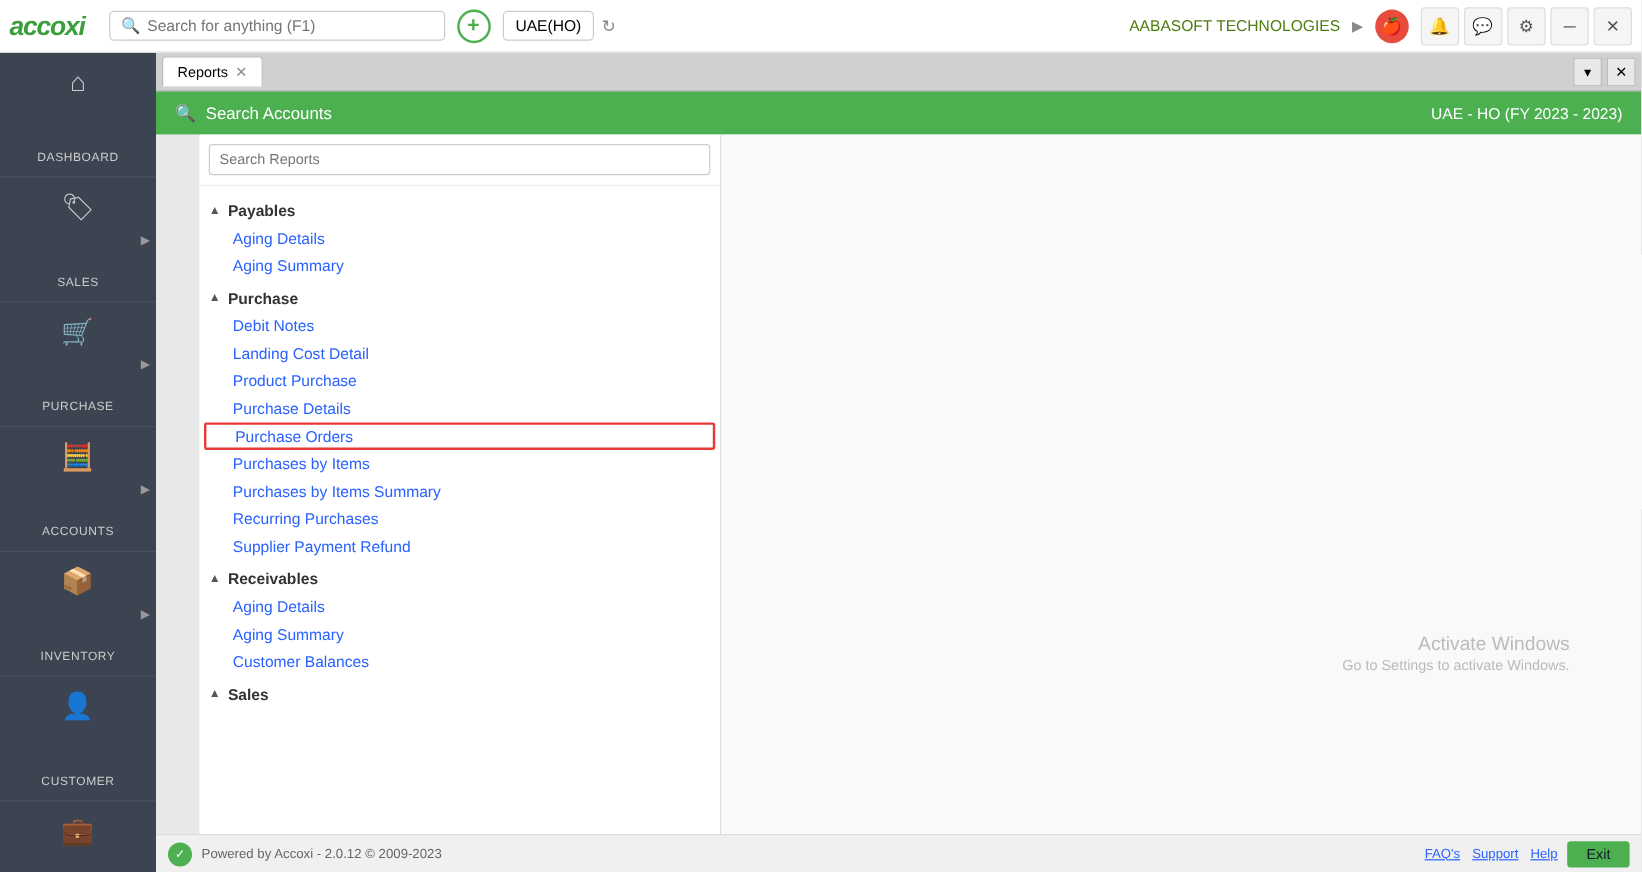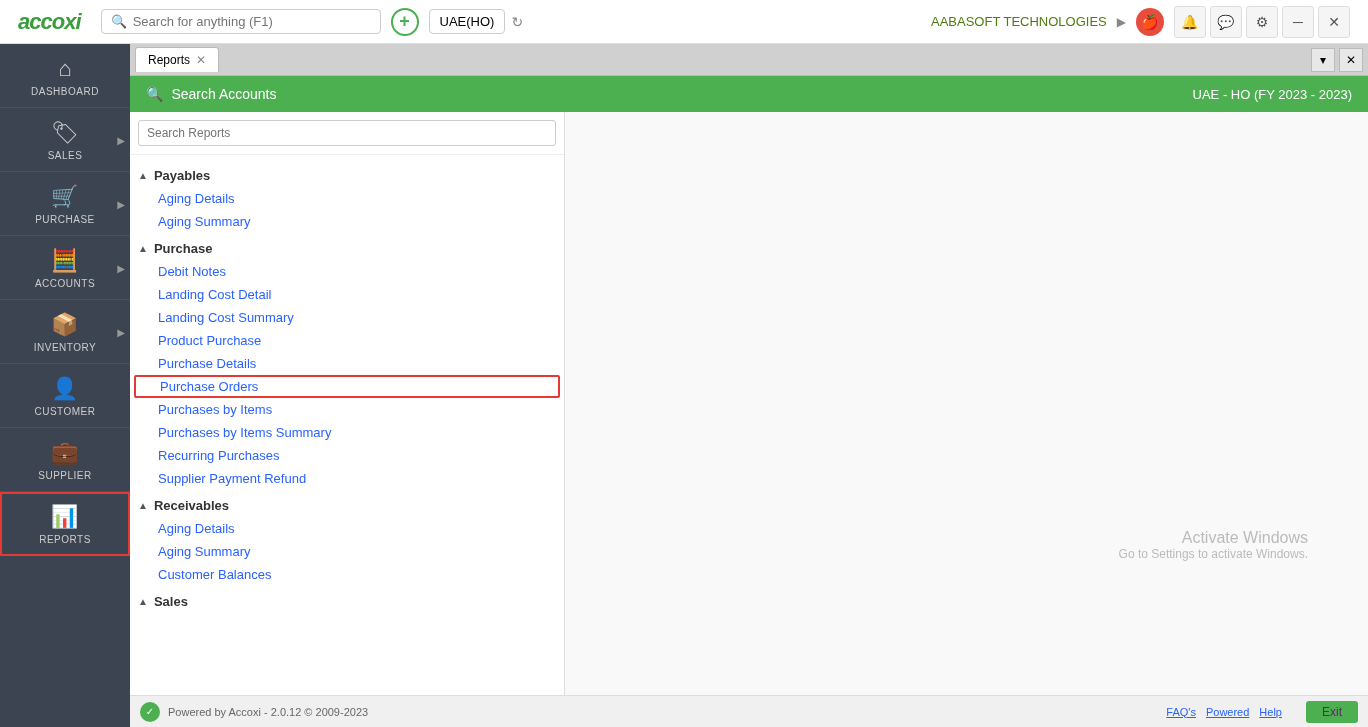--- a/index.html
+++ b/index.html
@@ -1,60 +1,60 @@
 <!DOCTYPE html>
 <html><head>
   <meta charset="utf-8">
   <style>
     * { box-sizing: border-box; margin: 0; padding: 0; }
     body { font-family: 'Segoe UI', Arial, sans-serif; font-size: 13px; background: #e8e8e8; overflow: hidden; width: 1368px; height: 727px; display: flex; flex-direction: column; }
 
     
-    .top-bar { height: 44px; background: #fff; display: flex; align-items: center; padding: 0 18px; gap: 10px; border-bottom: 1px solid #ddd; flex-shrink: 0; }
+    .top-bar { height: 44px; background: #fff; display: flex; align-items: center; padding: 0 8px; gap: 10px; border-bottom: 1px solid #ddd; flex-shrink: 0; }
     .logo { font-size: 22px; font-weight: bold; color: #3a9e3a; font-style: italic; margin-right: 10px; letter-spacing: -1px; }
     .search-bar { display: flex; align-items: center; border: 1px solid #ccc; border-radius: 4px; padding: 4px 10px; width: 280px; background: #fff; }
     .search-bar input { border: none; outline: none; font-size: 13px; width: 220px; color: #666; }
     .search-icon-top { color: #888; margin-right: 5px; }
     .add-btn { width: 28px; height: 28px; border-radius: 50%; border: 2px solid #4caf50; display: flex; align-items: center; justify-content: center; cursor: pointer; color: #4caf50; font-size: 18px; font-weight: bold; }
     .region-btn { display: flex; align-items: center; border: 1px solid #ccc; border-radius: 4px; padding: 4px 10px; gap: 6px; font-size: 13px; cursor: pointer; background: #fff; }
     .region-refresh { color: #888; font-size: 14px; cursor: pointer; margin-left: -4px; }
     .spacer { flex: 1; }
     .company-name { font-size: 13px; color: #4d7c0f; font-weight: 500; }
     .avatar { width: 28px; height: 28px; border-radius: 50%; background: #e74c3c; display: flex; align-items: center; justify-content: center; color: #fff; font-size: 14px; }
     .top-icons { display: flex; gap: 4px; align-items: center; }
     .top-icon-btn { width: 32px; height: 32px; display: flex; align-items: center; justify-content: center; border: 1px solid #ddd; border-radius: 3px; background: #f5f5f5; cursor: pointer; font-size: 14px; color: #555; }
 
     
     .main-layout { display: flex; flex: 1; overflow: hidden; }
 
     
     .sidebar { width: 130px; background: #3d4451; display: flex; flex-direction: column; flex-shrink: 0; }
     .sidebar-item { display: flex; flex-direction: column; align-items: center; justify-content: center; padding: 12px 5px 10px; cursor: pointer; color: #ccc; border-bottom: 1px solid #4a5060; position: relative; }
     .sidebar-item .icon { font-size: 22px; margin-bottom: 4px; }
-    .sidebar-item .label { font-size: 10px; text-transform: uppercase; letter-spacing: 0.5px; text-align: center; }
+    .sidebar-item .label { font-size: 10px; text-transform: uppercase; letter-spacing: 0.5px; text-align: center; margin-top: 40px; }
     .sidebar-item .arrow { position: absolute; right: 5px; top: 50%; transform: translateY(-50%); font-size: 10px; color: #999; }
     .sidebar-item.highlighted { outline: 2px solid #e53935; outline-offset: -2px; }
 
     
     .content-area { flex: 1; display: flex; flex-direction: column; overflow: hidden; }
 
     
     .tab-bar { background: #d0d0d0; display: flex; align-items: center; padding: 0 5px; height: 32px; border-bottom: 1px solid #bbb; gap: 2px; }
     .tab { background: #f0f0f0; border: 1px solid #bbb; border-bottom: none; padding: 5px 12px; font-size: 12px; cursor: pointer; border-radius: 3px 3px 0 0; display: flex; align-items: center; gap: 6px; }
     .tab.active { background: #fff; font-weight: 500; }
     .tab-close { color: #888; font-size: 12px; cursor: pointer; }
     .tab-controls { margin-left: auto; display: flex; gap: 4px; }
     .tab-ctrl-btn { width: 24px; height: 24px; display: flex; align-items: center; justify-content: center; border: 1px solid #bbb; background: #e8e8e8; cursor: pointer; font-size: 12px; }
 
     
     .reports-panel { display: flex; flex: 1; overflow: hidden; flex-direction: column; }
     .reports-header { background: #4caf50; padding: 10px 16px; display: flex; align-items: center; justify-content: space-between; flex-shrink: 0; }
     .reports-header-left { display: flex; align-items: center; gap: 8px; color: #fff; font-size: 14px; font-weight: 500; }
     .reports-header-right { color: #fff; font-size: 13px; }
-    .reports-body { display: flex; flex: 1; overflow: hidden; }
+    .reports-body { display: flex; flex: 1; overflow: hidden; margin-left: 36px; }
 
     
     .tree-panel { width: 435px; border-right: 1px solid #ddd; display: flex; flex-direction: column; background: #fff; flex-shrink: 0; }
     .tree-search { padding: 8px; border-bottom: 1px solid #eee; }
     .tree-search input { width: 100%; border: 1px solid #ccc; border-radius: 3px; padding: 5px 8px; font-size: 12px; outline: none; }
     .tree-content { flex: 1; overflow-y: auto; padding: 5px 0; }
     .tree-content::-webkit-scrollbar { width: 8px; }
     .tree-content::-webkit-scrollbar-track { background: #f5f5f5; }
     .tree-content::-webkit-scrollbar-thumb { background: #ccc; border-radius: 4px; }
 
@@ -66,21 +66,21 @@
 
     
     .main-content { flex: 1; background: #f9f9f9; overflow: auto; }
 
     
     .footer { height: 32px; background: #f0f0f0; border-top: 1px solid #ddd; display: flex; align-items: center; padding: 0 10px; font-size: 11px; color: #666; flex-shrink: 0; }
     .footer-logo { width: 20px; height: 20px; background: #4caf50; border-radius: 50%; display: flex; align-items: center; justify-content: center; color: #fff; font-size: 10px; margin-right: 8px; }
     .footer-spacer { flex: 1; }
     .footer-links { display: flex; gap: 10px; align-items: center; }
     .footer-link { color: #2962ff; cursor: pointer; text-decoration: underline; font-size: 11px; }
-    .exit-btn { background: #4caf50; color: #701a75; border: none; padding: 4px 16px; font-size: 12px; cursor: pointer; border-radius: 3px; margin-left: 24px; }
+    .exit-btn { background: #4caf50; color: #0f172a; border: none; padding: 4px 16px; font-size: 12px; cursor: pointer; border-radius: 3px; margin-left: 8px; }
 
     
     .watermark { position: absolute; bottom: 83px; right: 40px; color: #ccc; font-size: 18px; pointer-events: none; }
   </style>
 </head>
 <body>
 
 <div class="top-bar">
   <div class="logo">accoxi</div>
   <div class="search-bar">
@@ -186,21 +186,20 @@
               <div class="tree-item">Aging Summary</div>
             </div>
 
             <div class="tree-group">
               <div class="tree-group-header">
                 <span class="toggle">▲</span>
                 <span>Purchase</span>
               </div>
               <div class="tree-item">Debit Notes</div>
               <div class="tree-item">Landing Cost Detail</div>
-              <div class="tree-item">Landing Cost Summary</div>
               <div class="tree-item">Product Purchase</div>
               <div class="tree-item">Purchase Details</div>
               <div class="tree-item highlighted-item">Purchase Orders</div>
               <div class="tree-item">Purchases by Items</div>
               <div class="tree-item">Purchases by Items Summary</div>
               <div class="tree-item">Recurring Purchases</div>
               <div class="tree-item">Supplier Payment Refund</div>
             </div>
 
             <div class="tree-group">
@@ -232,20 +231,20 @@
 
       </div>
     </div>
 
     <div class="footer">
       <div class="footer-logo">✓</div>
       <span>Powered by Accoxi - 2.0.12 © 2009-2023</span>
       <div class="footer-spacer"></div>
       <div class="footer-links">
         <span class="footer-link">FAQ's</span>
-        <span class="footer-link">Powered</span>
+        <span class="footer-link">Support</span>
         <span class="footer-link">Help</span>
       </div>
       <button class="exit-btn">Exit</button>
     </div>
 
   </div>
 </div>
 
 </body></html>

